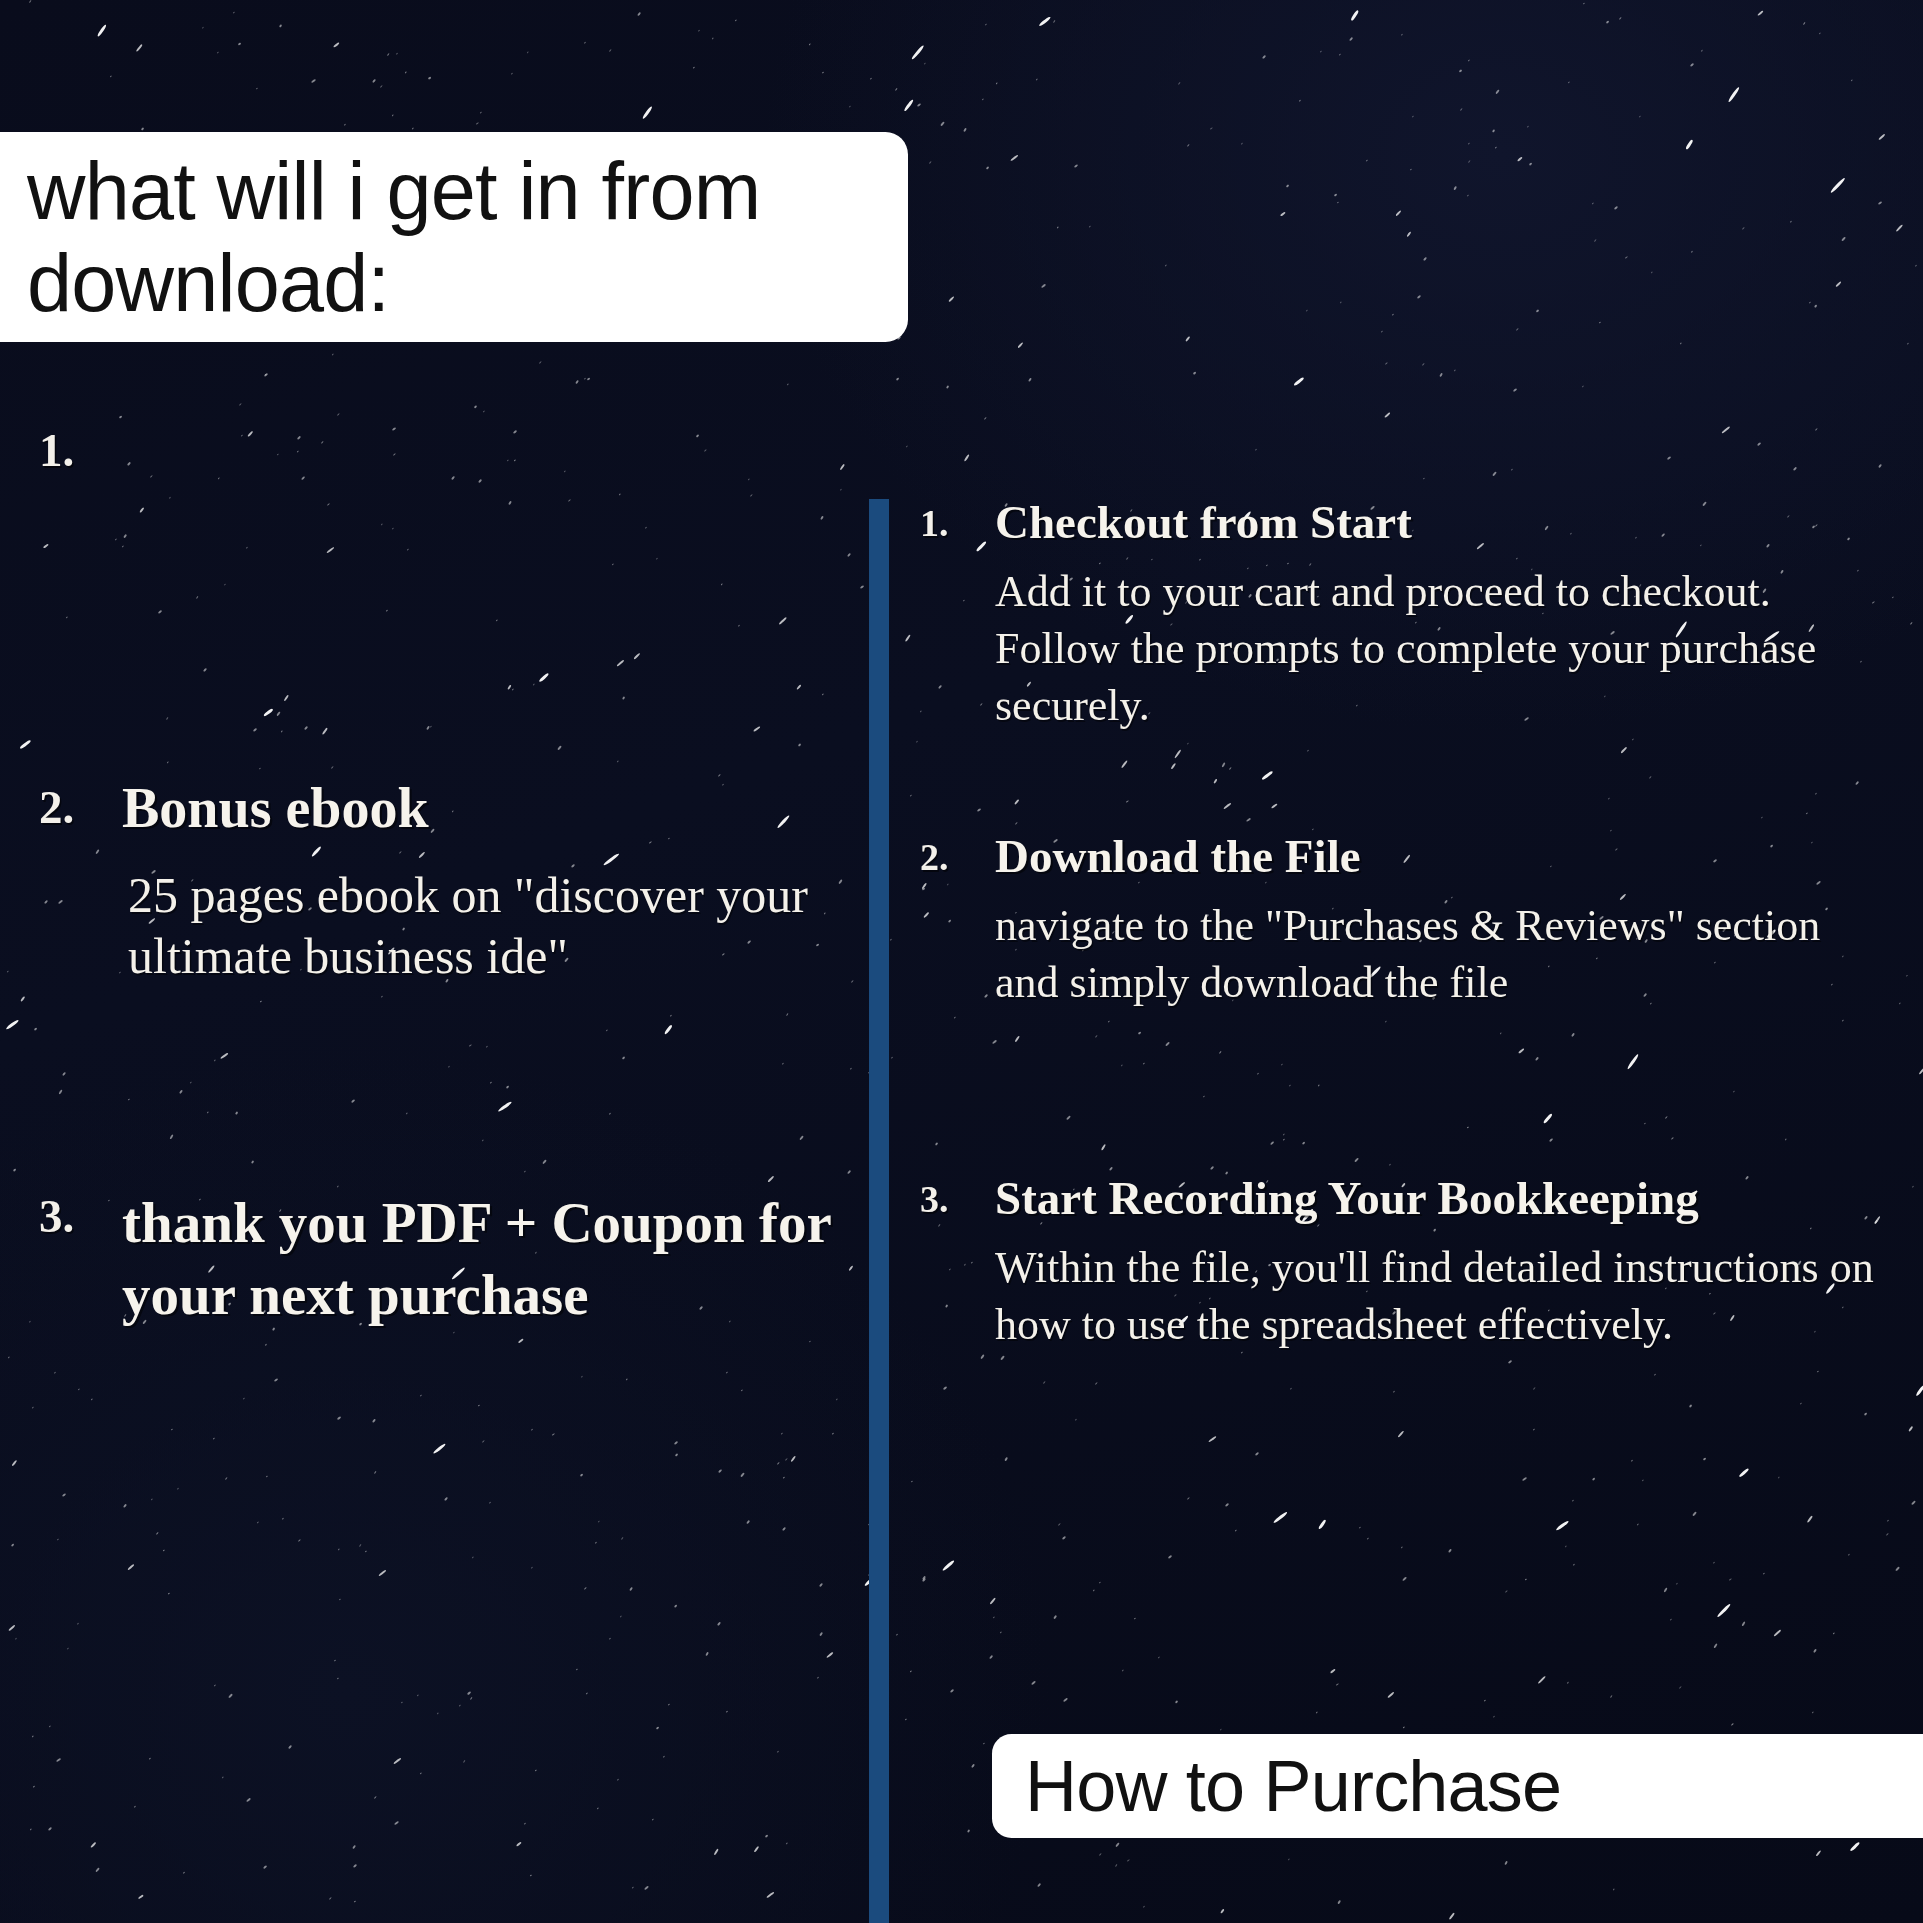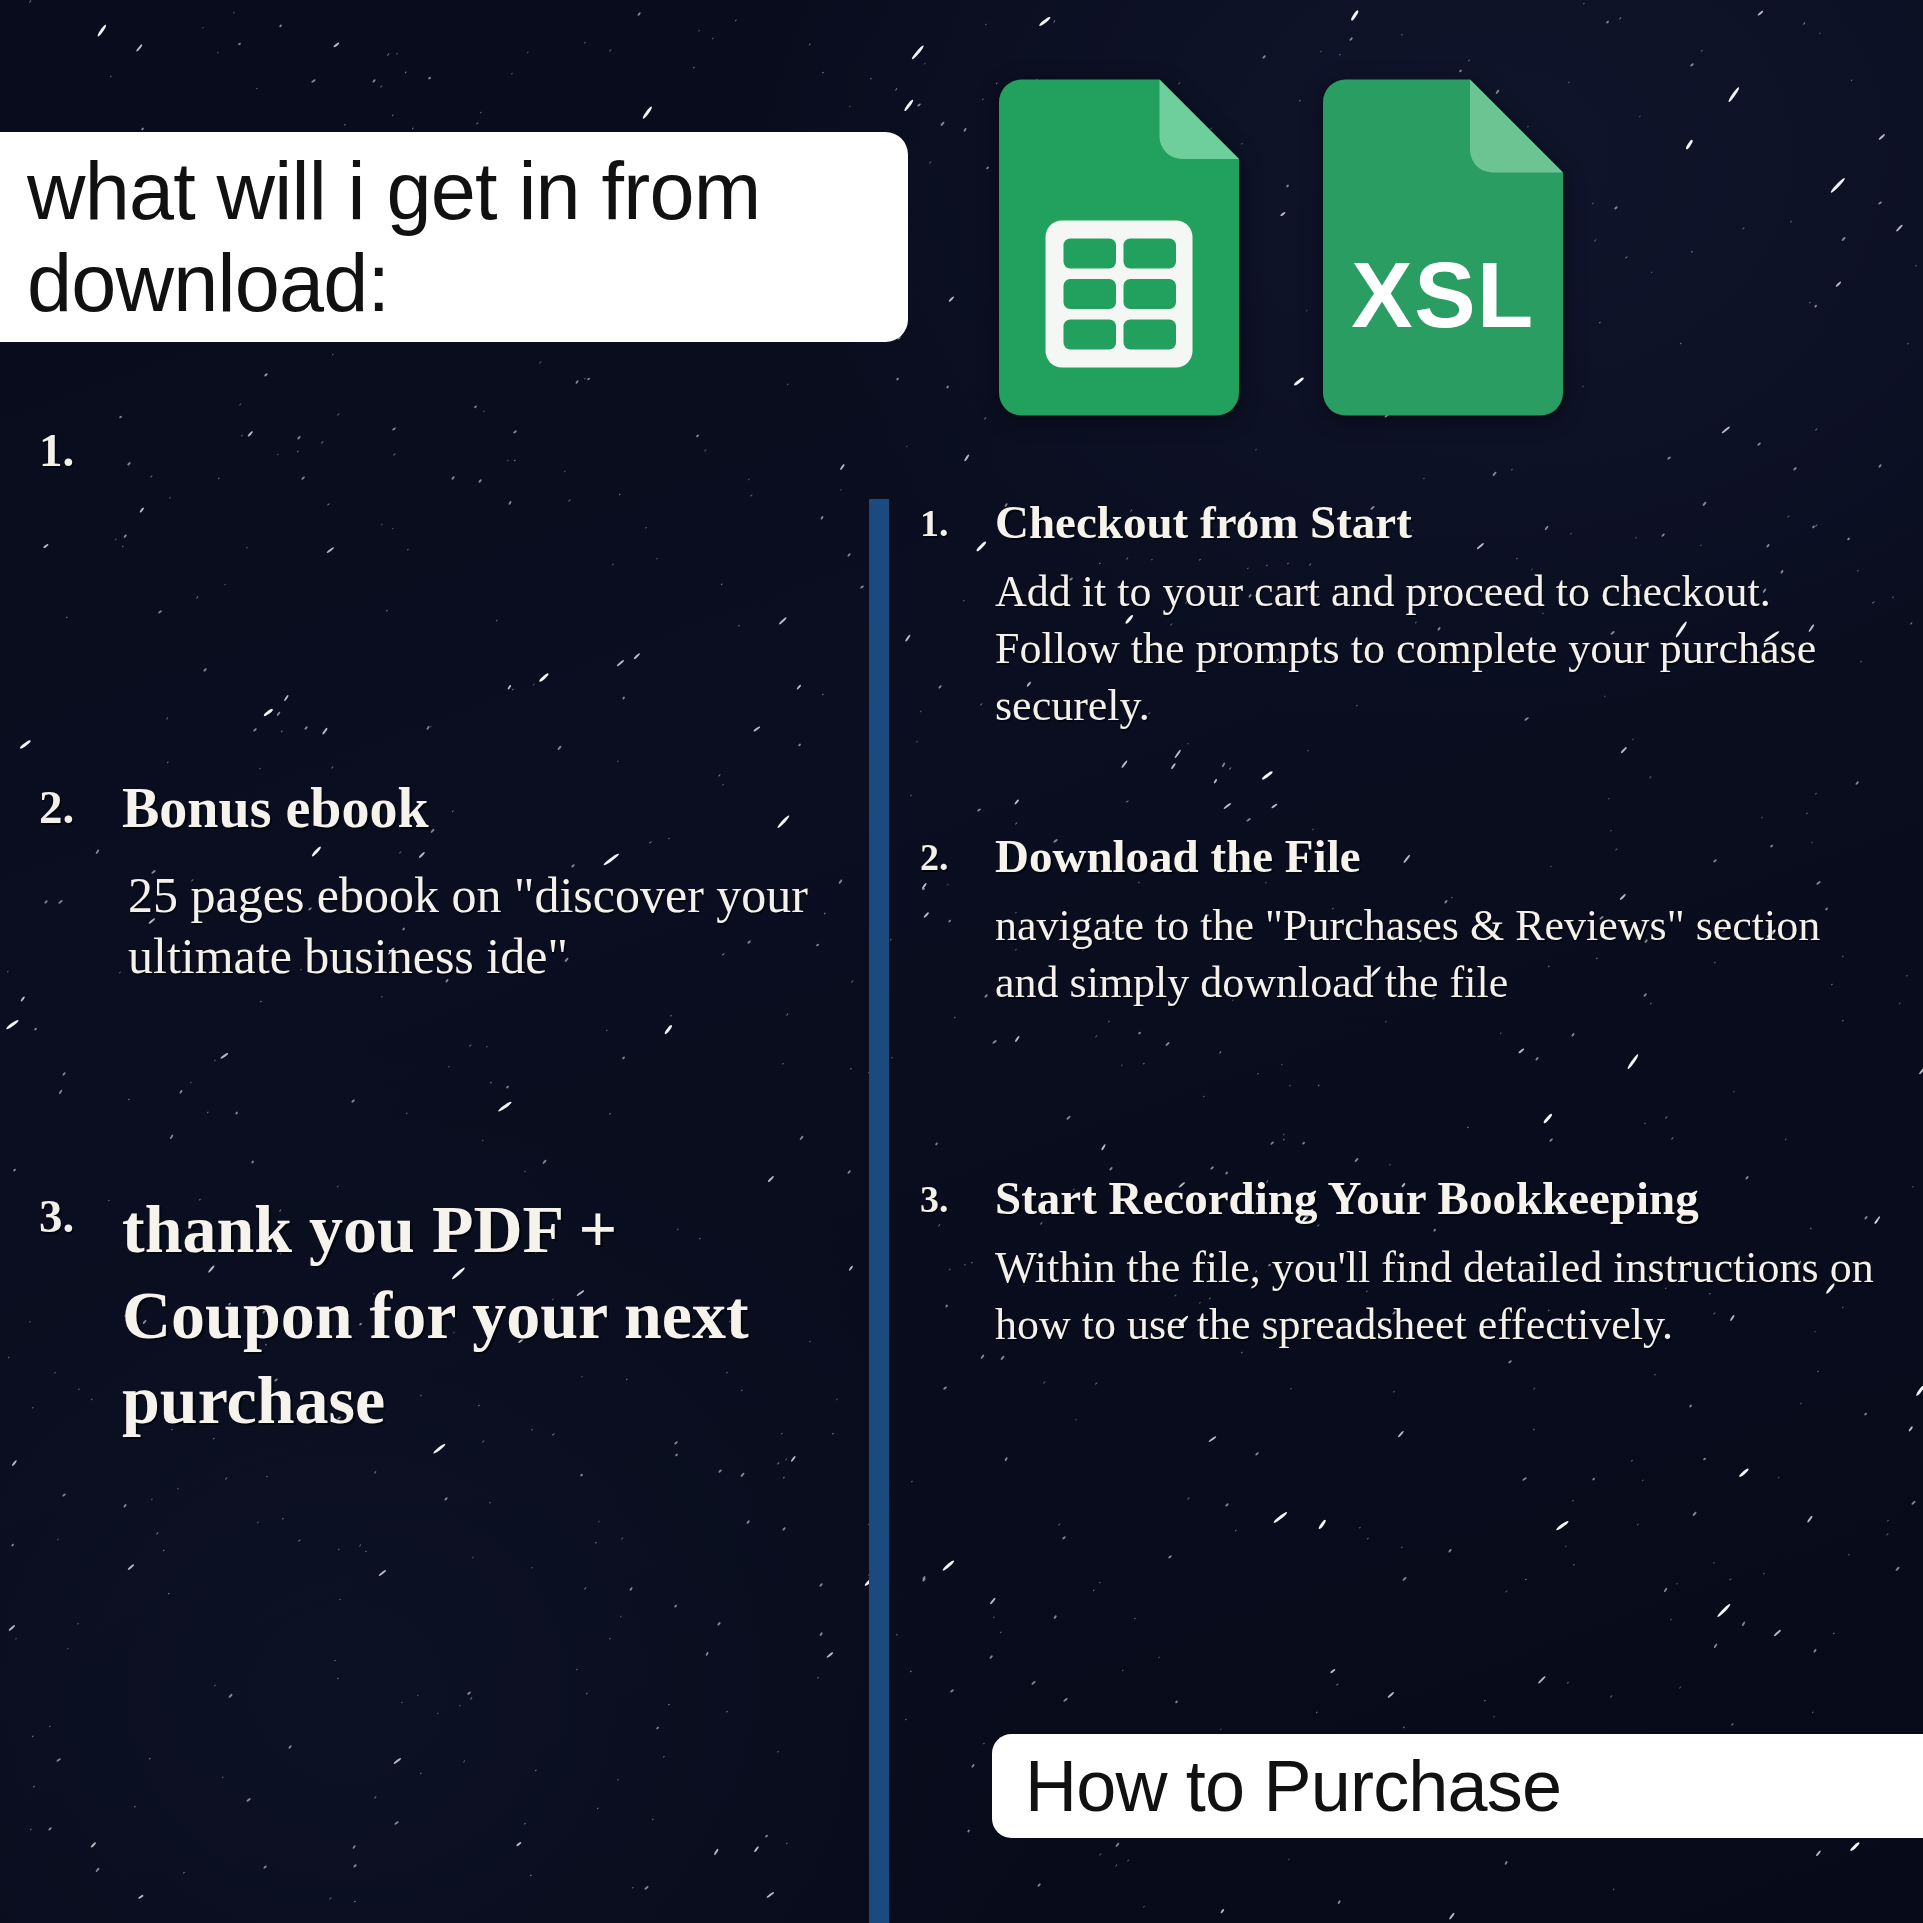--- a/index.html
+++ b/index.html
@@ -108,21 +108,21 @@
   
   #col-left ol.steps > li { margin-bottom:56px; }
   #col-left .num  { font-size:47px; line-height:1; top:6px; }
   #col-left .head { font-size:56px; line-height:1.08; margin-left:83px; }
   #col-left .body { font-size:50px; line-height:1.22; margin-left:89px; margin-top:27px; }
 
   #li-l1 { height:301px; }
   #li-l2 { height:353px; }
   #li-l3 { height:248px; }
 
-  #li-l3 .head { font-size:68px; line-height:1.26; }
+  #li-l3 .head { font-size:57px; line-height:1.26; }
 
   
   #col-right ol.steps > li { margin-bottom:41px; }
   #col-right .num  { font-size:38px; line-height:1; top:7.5px; }
   #col-right .head { font-size:47px; line-height:1.14; margin-left:75px; }
   #col-right .body { font-size:44px; line-height:1.30; margin-left:75px; margin-top:13.5px; }
 
   #li-r1 { height:293px; }
   #li-r2 { height:301px; }
   #li-r3 { height:286px; }
@@ -1051,45 +1051,20 @@
       <i class="star" style="left:1451px;top:897px;width:2px;height:1.4px;opacity:0.42;transform:rotate(-52deg);"></i>
       <i class="star" style="left:1015px;top:912px;width:2.4px;height:1.4px;opacity:0.37;transform:rotate(-35deg);"></i>
       <i class="star" style="left:1773px;top:1632px;width:9px;height:2.4px;opacity:0.72;transform:rotate(-42deg);"></i>
       <i class="star" style="left:618px;top:230px;width:2.1px;height:1.4px;opacity:0.34;transform:rotate(-43deg);"></i>
     </div>
 
   <div id="title-box">
     <div id="title-text">what will i get in from download:</div>
   </div>
 
-  <div id="icons">
-
-    <div class="file-icon">
-      <svg viewBox="0 0 320 448" xmlns="http://www.w3.org/2000/svg">
-        <path d="M30 0 H214 L320 106 V418 A30 30 0 0 1 290 448 H30 A30 30 0 0 1 0 418 V30 A30 30 0 0 1 30 0 Z" fill="#22a05e"></path>
-        <path d="M214 0 L320 106 H244 A30 30 0 0 1 214 76 Z" fill="#6fcf9c"></path>
-        <rect x="62" y="188" width="196" height="196" rx="22" fill="#f4f7f4"></rect>
-        <rect x="86" y="212" width="70" height="40" rx="9" fill="#22a05e"></rect>
-        <rect x="166" y="212" width="70" height="40" rx="9" fill="#22a05e"></rect>
-        <rect x="86" y="266" width="70" height="40" rx="9" fill="#22a05e"></rect>
-        <rect x="166" y="266" width="70" height="40" rx="9" fill="#22a05e"></rect>
-        <rect x="86" y="320" width="70" height="40" rx="9" fill="#22a05e"></rect>
-        <rect x="166" y="320" width="70" height="40" rx="9" fill="#22a05e"></rect>
-      </svg>
-    </div>
-
-    <div class="file-icon">
-      <svg viewBox="0 0 320 448" xmlns="http://www.w3.org/2000/svg">
-        <path d="M30 0 H196 L320 124 V418 A30 30 0 0 1 290 448 H30 A30 30 0 0 1 0 418 V30 A30 30 0 0 1 30 0 Z" fill="#2a9d63"></path>
-        <path d="M196 0 L320 124 H226 A30 30 0 0 1 196 94 Z" fill="#6cc493"></path>
-      </svg>
-      <div class="xsl-label">XSL</div>
-    </div>
-
-  </div>
 
   <div id="divider"></div>
 
   <div class="column" id="col-left">
     <ol class="steps">
       <li id="li-l1">
         <span class="num">1.</span>
       </li>
       <li id="li-l2">
         <span class="num">2.</span>

